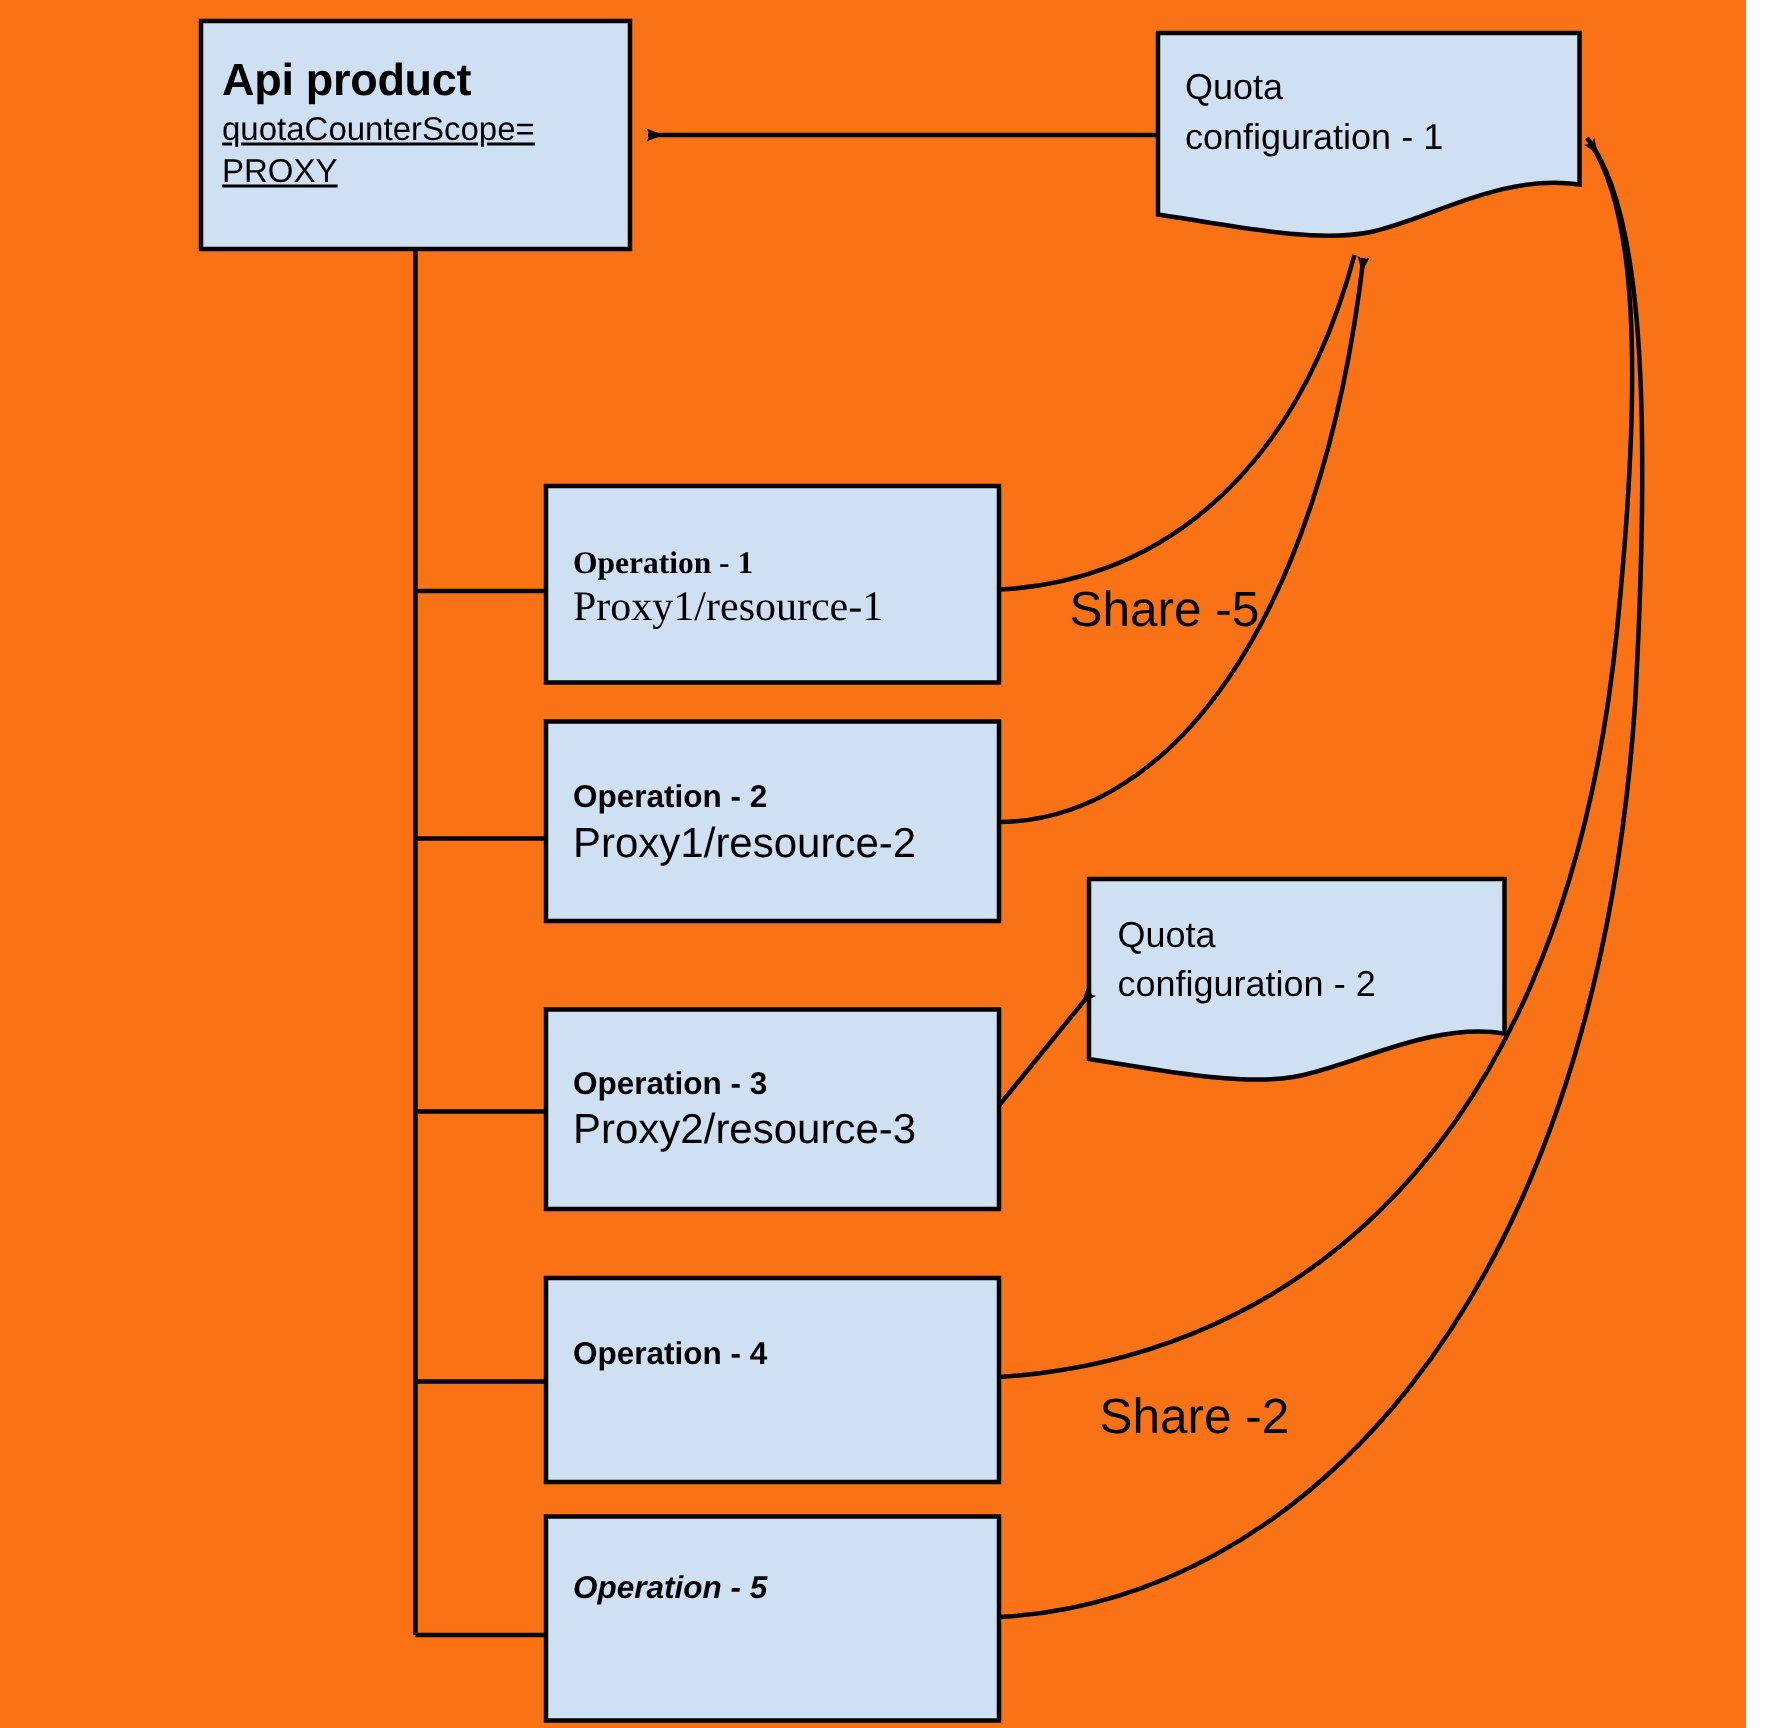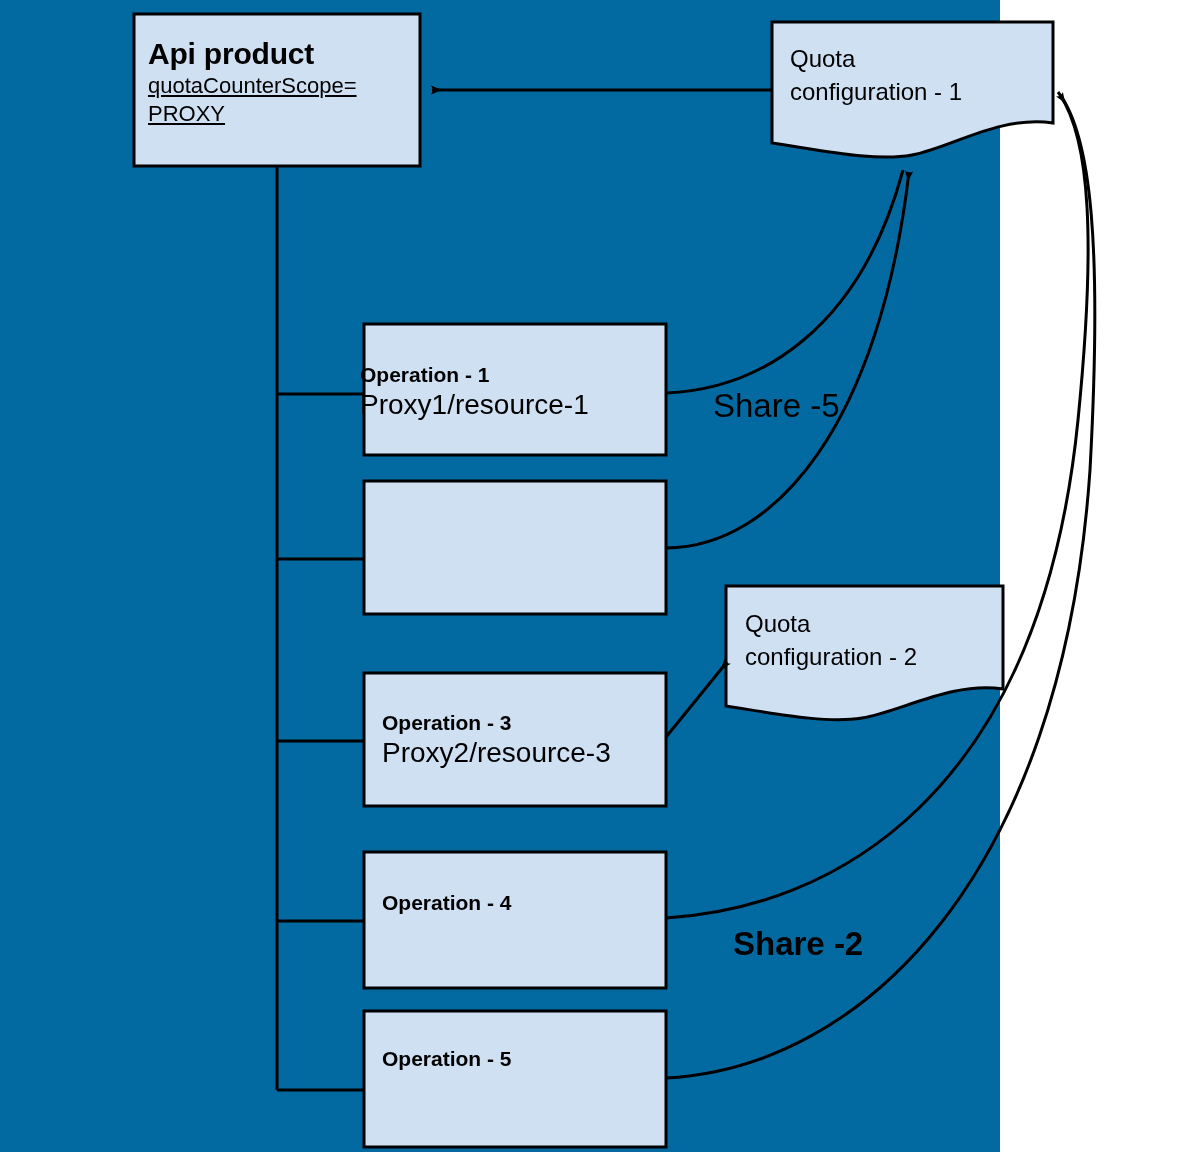--- a/index.html
+++ b/index.html
@@ -9,23 +9,23 @@
     background: #ffffff;
   }
   body {
     font-family: "Liberation Sans", sans-serif;
     width: 1180px;
     height: 1152px;
     overflow: hidden;
   }
   #diagram-root {
     position: relative;
-    width: 1000px;
+    width: 1164px;
     height: 1152px;
-    background: #0369a1;
+    background: #f97316;
   }
   #diagram-svg {
     position: absolute;
     left: 0;
     top: 0;
     width: 1180px;
     height: 1152px;
   }
   
   .node-label {
@@ -64,46 +64,46 @@
 
   
   .op-label .node-title {
     font-size: 21px;
     line-height: 28px;
   }
   .op-label .node-sub {
     font-size: 28px;
     line-height: 31px;
   }
-  #op-1-label { left: 360px; top: 361px; width: 290px; }
+  #op-1-label { left: 382px; top: 361px; width: 290px; font-family: Liberation Serif, serif; }
   #op-2-label { left: 382px; top: 518px; width: 290px; }
   #op-3-label { left: 382px; top: 709px; width: 290px; }
   #op-4-label { left: 382px; top: 889px; width: 290px; }
-  #op-5-label { left: 382px; top: 1045px; width: 290px; }
+  #op-5-label { left: 382px; top: 1045px; width: 290px; font-style: italic; }
 
   
   .quota-label {
     font-size: 24px;
     line-height: 33px;
     white-space: pre-line;
   }
   #quota-1-label { left: 790px; top: 42px; width: 250px; }
   #quota-2-label { left: 745px; top: 607px; width: 250px; }
 
   
   .share-label {
     position: absolute;
     font-size: 33px;
     line-height: 38px;
     color: #000000;
     white-space: nowrap;
     pointer-events: none;
   }
   #share-1-label { left: 713px; top: 387px; }
-  #share-2-label { left: 733px; top: 925px; font-weight: bold; }
+  #share-2-label { left: 733px; top: 925px; }
 </style>
 </head>
 <body>
 
 <div id="diagram-root">
 
   <svg id="diagram-svg" viewBox="0 0 1180 1152" xmlns="http://www.w3.org/2000/svg">
     <defs>
       <marker id="arrow-open" markerWidth="14" markerHeight="14" refX="11" refY="5" orient="auto" markerUnits="userSpaceOnUse">
         <path d="M1,5 L12,0.6 L9.6,5 L12,9.4 Z" fill="#000000"></path>
@@ -158,20 +158,24 @@
     <span class="node-title">Api product</span>
     <span class="node-sub">quotaCounterScope=
 PROXY</span>
   </div>
 
   <div class="node-label op-label" id="op-1-label">
     <span class="node-title">Operation - 1</span>
     <span class="node-sub">Proxy1/resource-1</span>
   </div>
 
+  <div class="node-label op-label" id="op-2-label">
+    <span class="node-title">Operation - 2</span>
+    <span class="node-sub">Proxy1/resource-2</span>
+  </div>
 
   <div class="node-label op-label" id="op-3-label">
     <span class="node-title">Operation - 3</span>
     <span class="node-sub">Proxy2/resource-3</span>
   </div>
 
   <div class="node-label op-label" id="op-4-label">
     <span class="node-title">Operation - 4</span>
   </div>
 

